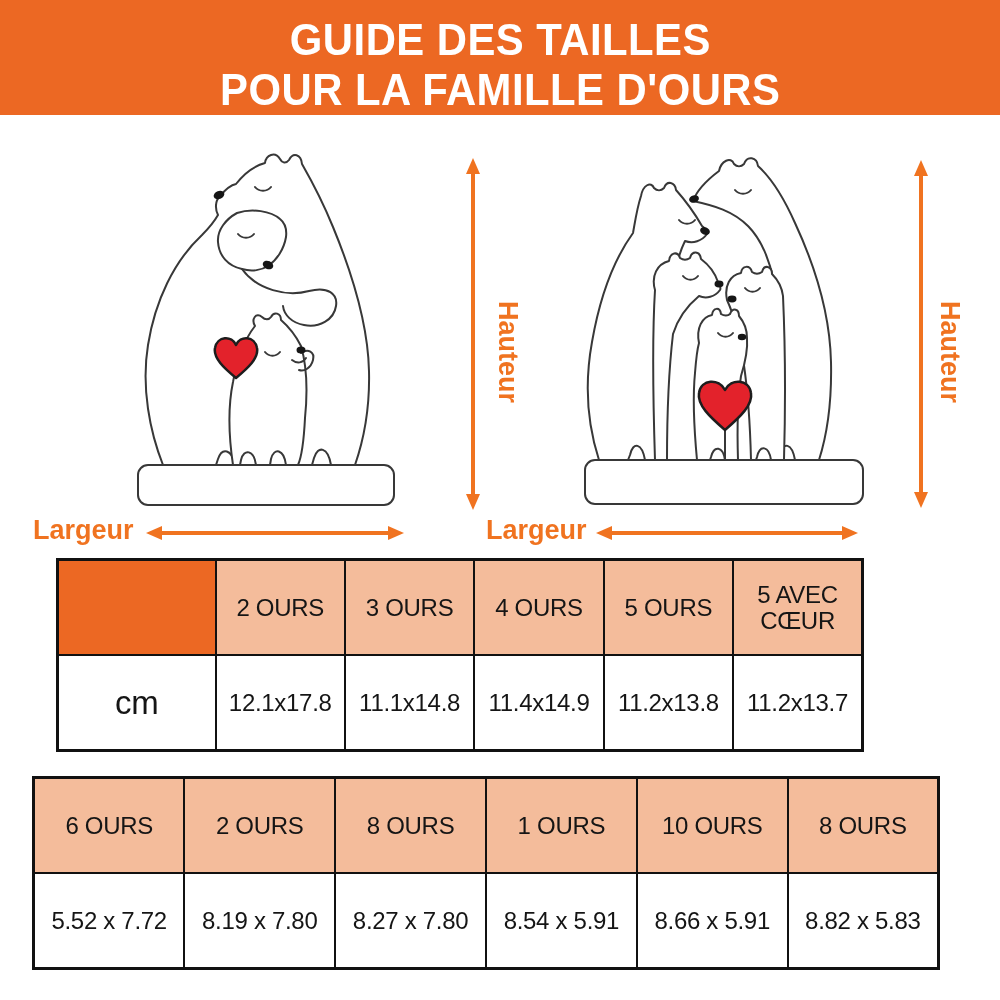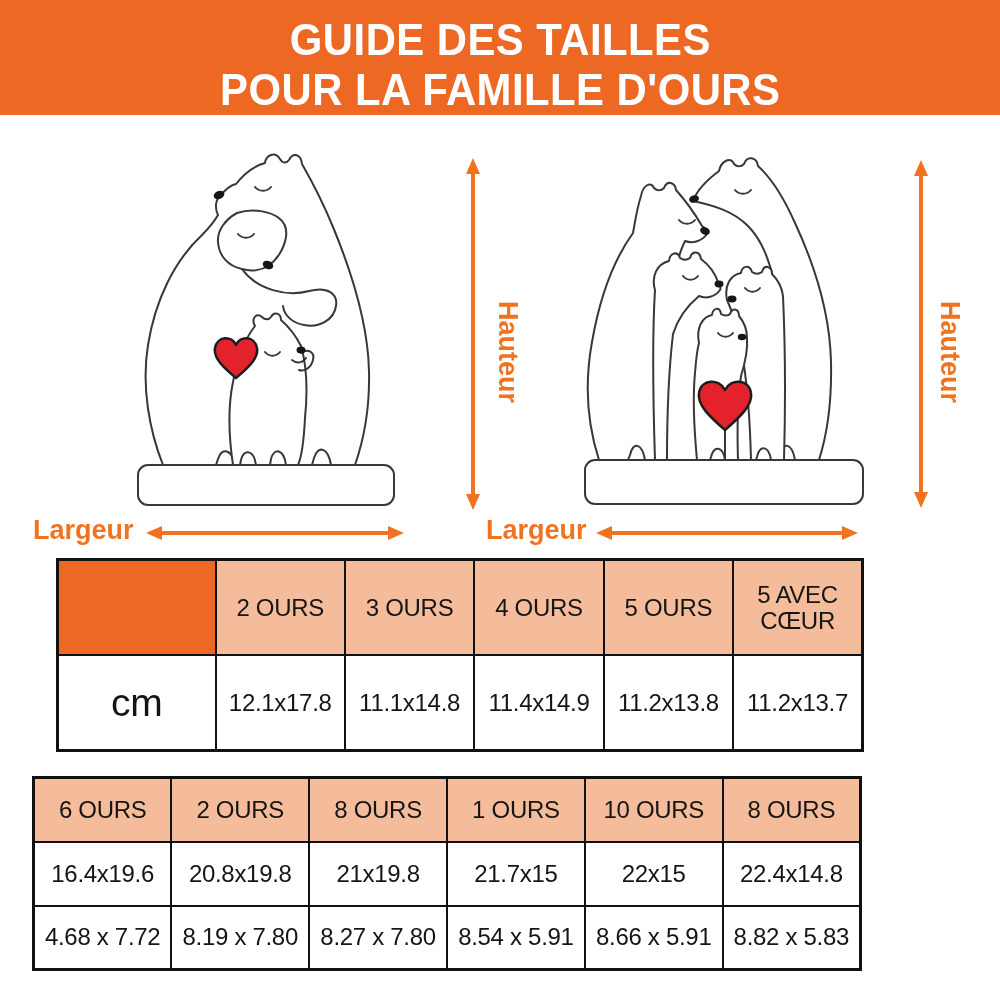--- a/index.html
+++ b/index.html
@@ -17,26 +17,26 @@
   .arrow{position:absolute;}
   .olabel{position:absolute;color:#F07320;font-weight:bold;font-size:27px;white-space:nowrap;}
   .vlabel{width:130px;height:32px;line-height:32px;text-align:center;transform:rotate(90deg);}
 
   
   table.sizetable{position:absolute;border-collapse:collapse;table-layout:fixed;
     background:#fff;border:3px solid #111;}
   .sizetable th,.sizetable td{border:2.5px solid #111;text-align:center;vertical-align:middle;
     padding:0;color:#151515;font-weight:normal;letter-spacing:-0.3px;}
   .t1{left:32px;top:558px;width:808px;height:194px;margin-left:24px;}
-  .t2{left:32px;top:776px;width:830px;height:194px;}
+  .t2{left:32px;top:776px;width:908px;height:194px;}
   .t1 tr,.t2 tr{height:64px;}
   .orangecell{background:#EC6823;}
   .peach{background:#F4BC9B;}
   .hdr{font-size:24px;line-height:26px;}
-  .cm-label{font-size:39px;}
+  .cm-label{font-size:33px;}
   .pouce-label{font-size:27px;}
   .val{font-size:24px;}
 </style>
 </head>
 <body>
 
 <div class="canvas">
 
   <div class="banner">
     <div class="line">GUIDE DES TAILLES</div>
@@ -180,29 +180,21 @@
     <tbody>
         <tr>
       <th class="peach hdr">6 OURS</th>
       <th class="peach hdr">2 OURS</th>
       <th class="peach hdr">8 OURS</th>
       <th class="peach hdr">1 OURS</th>
       <th class="peach hdr">10 OURS</th>
       <th class="peach hdr">8 OURS</th>
     </tr>
     <tr>
-      <td class="val">16.4x19.6</td>
-      <td class="val">20.8x19.8</td>
-      <td class="val">21x19.8</td>
-      <td class="val">21.7x15</td>
-      <td class="val">22x15</td>
-      <td class="val">22.4x14.8</td>
-    </tr>
-    <tr>
-      <td class="val">4.68 x 7.72</td>
+      <td class="val">5.52 x 7.72</td>
       <td class="val">8.19 x 7.80</td>
       <td class="val">8.27 x 7.80</td>
       <td class="val">8.54 x 5.91</td>
       <td class="val">8.66 x 5.91</td>
       <td class="val">8.82 x 5.83</td>
     </tr>
   </tbody>
     </table>
 
 </div>

